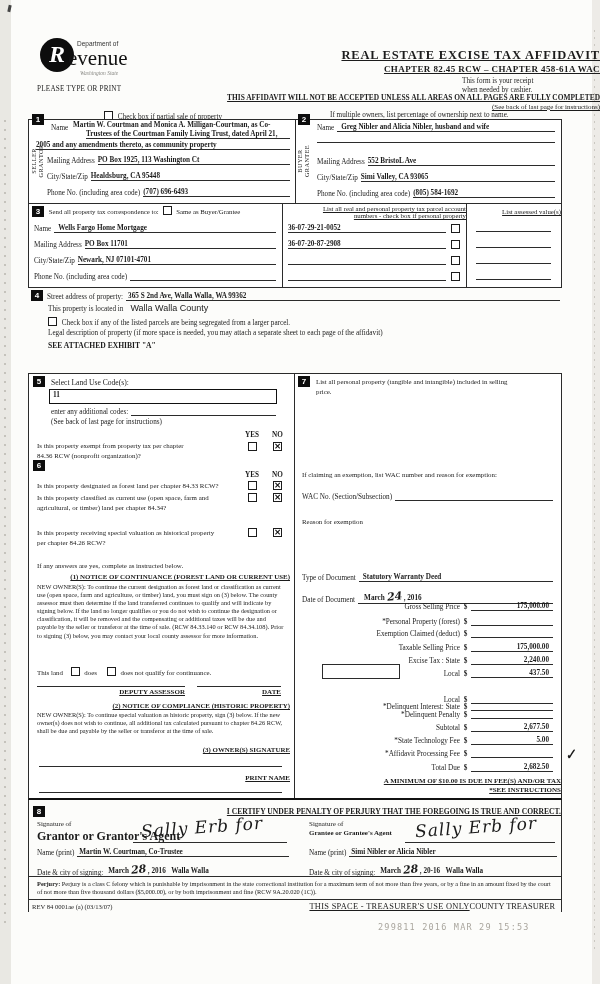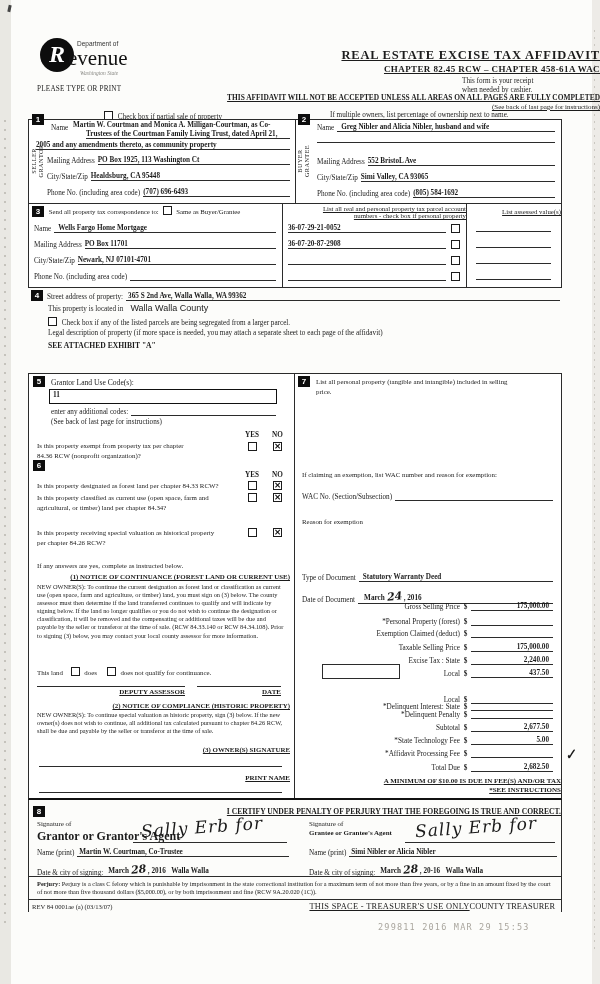--- a/index.html
+++ b/index.html
@@ -212,21 +212,21 @@
     <span class="cb"></span>
     <span style="margin-left:3px;">Check box if any of the listed parcels are being segregated from a larger parcel.</span>
   </div>
   <div class="abs b" style="left:20px;top:53px;font-size:7.6px;">SEE ATTACHED EXHIBIT "A"</div>
 </div>
 
 <div class="abs box" style="left:28px;top:373px;width:534px;height:427px;border-bottom:2px solid #111;">
 
   <div class="abs" style="left:0;top:0;bottom:0;width:265px;border-right:1px solid #2b2b2b;">
     <span class="mark abs" style="left:4px;top:2px;">5</span>
-    <span class="abs" style="left:22px;top:4px;font-size:7.6px;">Grantor Land Use Code(s):</span>
+    <span class="abs" style="left:22px;top:4px;font-size:7.6px;">Select Land Use Code(s):</span>
     <div class="abs" style="left:20px;top:15px;width:226px;height:13px;border:1.5px solid #111;background:#fff;">
       <span class="b" style="margin-left:3px;font-size:7.4px;">11</span>
     </div>
     <div class="frow" style="left:22px;right:18px;top:33px;text-align:right;">
       <span class="lbl">enter any additional codes:</span>
       <span class="val" style="font-weight:normal;"></span>
     </div>
     <div class="abs" style="left:22px;top:44px;">(See back of last page for instructions)</div>
 
     <span class="abs b" style="left:216px;top:57px;">YES</span>

